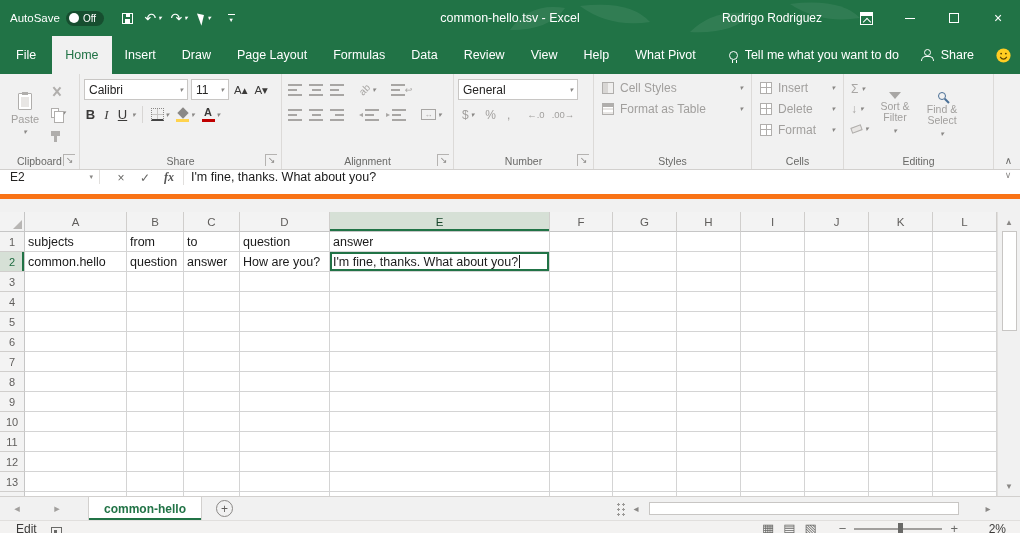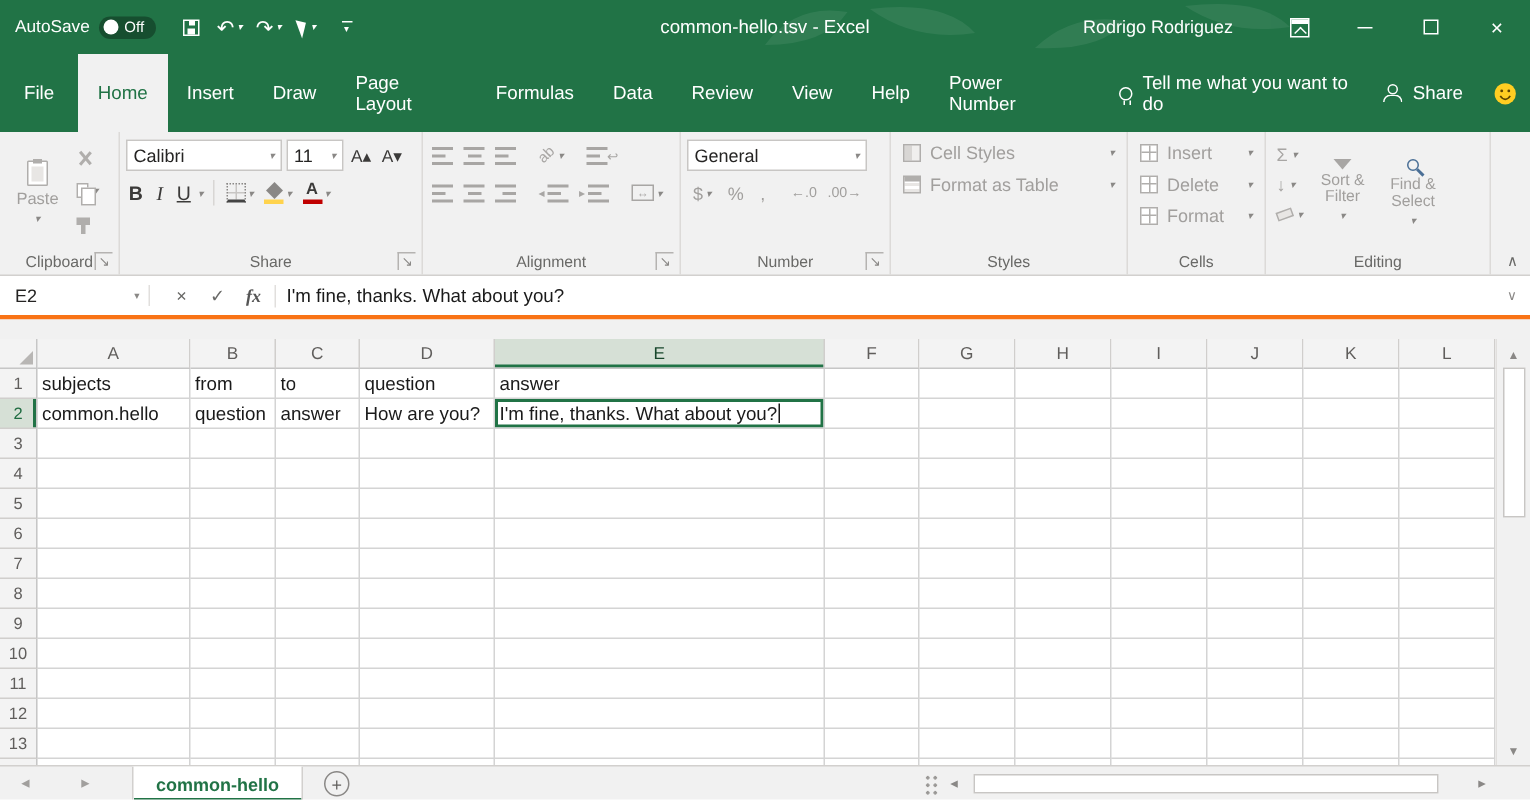--- a/index.html
+++ b/index.html
@@ -111,21 +111,21 @@
 .edbtn{display:flex;align-items:center;gap:3px;height:17px;color:#a8a6a4;font-size:12px;padding:0 3px}
 .eraser{width:11px;height:6px;border:1px solid #b0aeac;transform:rotate(-20deg);display:inline-block;background:#e8e6e4}
 .bigbtn{width:47px;height:74px;display:flex;flex-direction:column;align-items:center;justify-content:center;gap:2px;font-size:10.5px;color:#a19f9d;text-align:center;line-height:11px}
 .funnel{width:0;height:0;border-left:6px solid transparent;border-right:6px solid transparent;border-top:7px solid #a8a6a4;display:inline-block}
 .mag{width:8px;height:8px;border:1.6px solid #4a6f96;border-radius:50%;position:relative;display:inline-block;margin:2px}
 .mag::after{content:"";position:absolute;width:6px;height:1.6px;background:#4a6f96;transform:rotate(45deg);right:-5px;bottom:-3px}
 .collapse{position:absolute;right:8px;bottom:3px;color:#696967;font-size:10px}
 
 
 .fwrap{flex:0 0 42px;display:flex;flex-direction:column;background:#f1f1f1}
-.fbar{flex:0 0 29px;background:#fff;border-bottom:3px solid #f97316;display:flex;align-items:center}
+.fbar{flex:0 0 29px;background:#fff;border-bottom:5px solid #f97316;display:flex;align-items:flex-start}
 .namebox{width:100px;display:flex;align-items:center;padding-left:10px;font-size:12px;color:#252423;border-right:1px solid #e1dfdd}
 .nb-dd{margin-left:auto;padding:0 6px;color:#8a8886;font-size:7px}
 .fsplit{width:7px;background:radial-gradient(circle,#c8c6c4 1px,transparent 1.2px) center/5px 4px}
 .fbtns{display:flex;align-items:center;border-right:1px solid #e1dfdd;padding:0 2px}
 .fbtn{width:24px;text-align:center;font-size:12px;color:#696967}
 .fbtn.fx{font-family:"Liberation Serif",serif;font-style:italic;font-weight:700;color:#555}
 .fcontent{flex:1;display:flex;align-items:center;padding-left:7px;font-size:12.5px;color:#1a1a1a}
 .fexpand{width:24px;display:flex;align-items:center;justify-content:center;color:#8a8886;font-size:9px}
 .fgap{flex:1;background:#f1f1f1}
 
@@ -241,21 +241,21 @@
     <div class="tab file">File</div>
     <div class="tab active">Home</div>
     <div class="tab">Insert</div>
     <div class="tab">Draw</div>
     <div class="tab">Page Layout</div>
     <div class="tab">Formulas</div>
     <div class="tab">Data</div>
     <div class="tab">Review</div>
     <div class="tab">View</div>
     <div class="tab">Help</div>
-    <div class="tab">Power Number</div>
+    <div class="tab">What Pivot</div>
     <div class="tellme">
       <span class="bulb-ico"></span>
       <span>Tell me what you want to do</span>
     </div>
     <div class="share-btn">
       <span class="share-ico"></span>
       <span>Share</span>
     </div>
     <div class="feedback">
       <svg width="17" height="17" viewBox="0 0 18 18">

